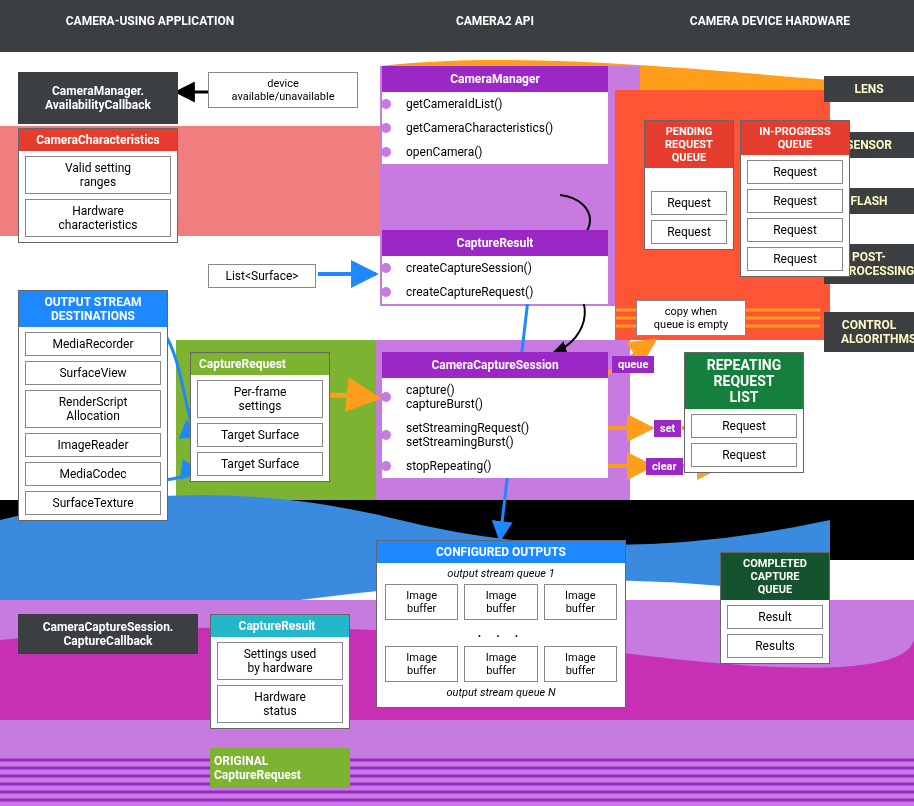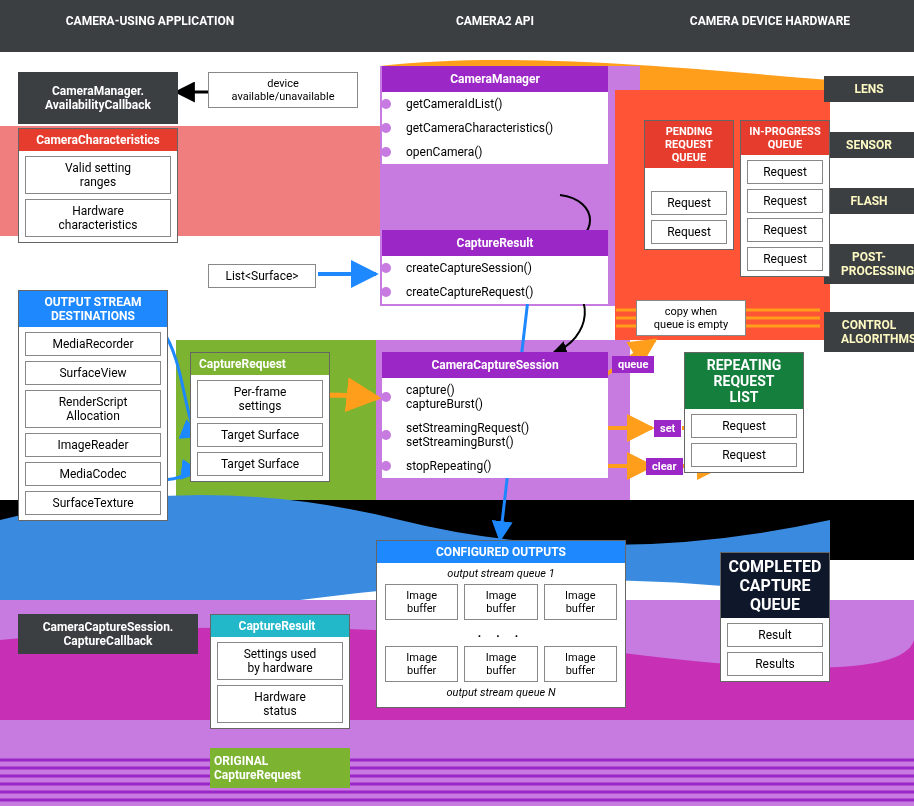--- a/index.html
+++ b/index.html
@@ -172,21 +172,21 @@
 
 <div class="abs panel" style="left:644px;top:120px;width:90px">
   <div class="panel-head" style="background:#e53c2e;white-space:pre-line;font-size:11px">PENDING
 REQUEST
 QUEUE</div>
   <div style="height:18px"></div>
   <div class="pitem">Request</div>
   <div class="pitem">Request</div>
 </div>
 
-<div class="abs panel" style="left:740px;top:120px;width:90px">
+<div class="abs panel" style="left:740px;top:120px;width:110px">
   <div class="panel-head" style="background:#e53c2e;white-space:pre-line;font-size:11px">IN-PROGRESS
 QUEUE</div>
   <div class="pitem">Request</div>
   <div class="pitem">Request</div>
   <div class="pitem">Request</div>
   <div class="pitem">Request</div>
 </div>
 
 <div class="abs note" style="left:636px;top:300px;width:110px;white-space:pre-line;font-size:11px">copy when
 queue is empty</div>
@@ -216,21 +216,21 @@
 buffer</div>
     <div class="pitem" style="flex:1;margin:0;white-space:pre-line;font-size:11px">Image
 buffer</div>
     <div class="pitem" style="flex:1;margin:0;white-space:pre-line;font-size:11px">Image
 buffer</div>
   </div>
   <div style="font-style:italic;text-align:center;padding:4px 0 8px;font-size:11px">output stream queue N</div>
 </div>
 
 <div class="abs panel" style="left:720px;top:552px;width:110px">
-  <div class="panel-head" style="background:#0f172a;white-space:pre-line;font-size:16px">COMPLETED
+  <div class="panel-head" style="background:#14532d;white-space:pre-line;font-size:11px">COMPLETED
 CAPTURE
 QUEUE</div>
   <div class="pitem">Result</div>
   <div class="pitem">Results</div>
 </div>
 
 <div class="abs darkband" style="left:18px;top:614px;width:180px;padding:6px;color:#fff;font-weight:700;text-align:center;white-space:pre-line">CameraCaptureSession.
 CaptureCallback</div>
 
 <div class="abs panel" style="left:210px;top:614px;width:140px">

